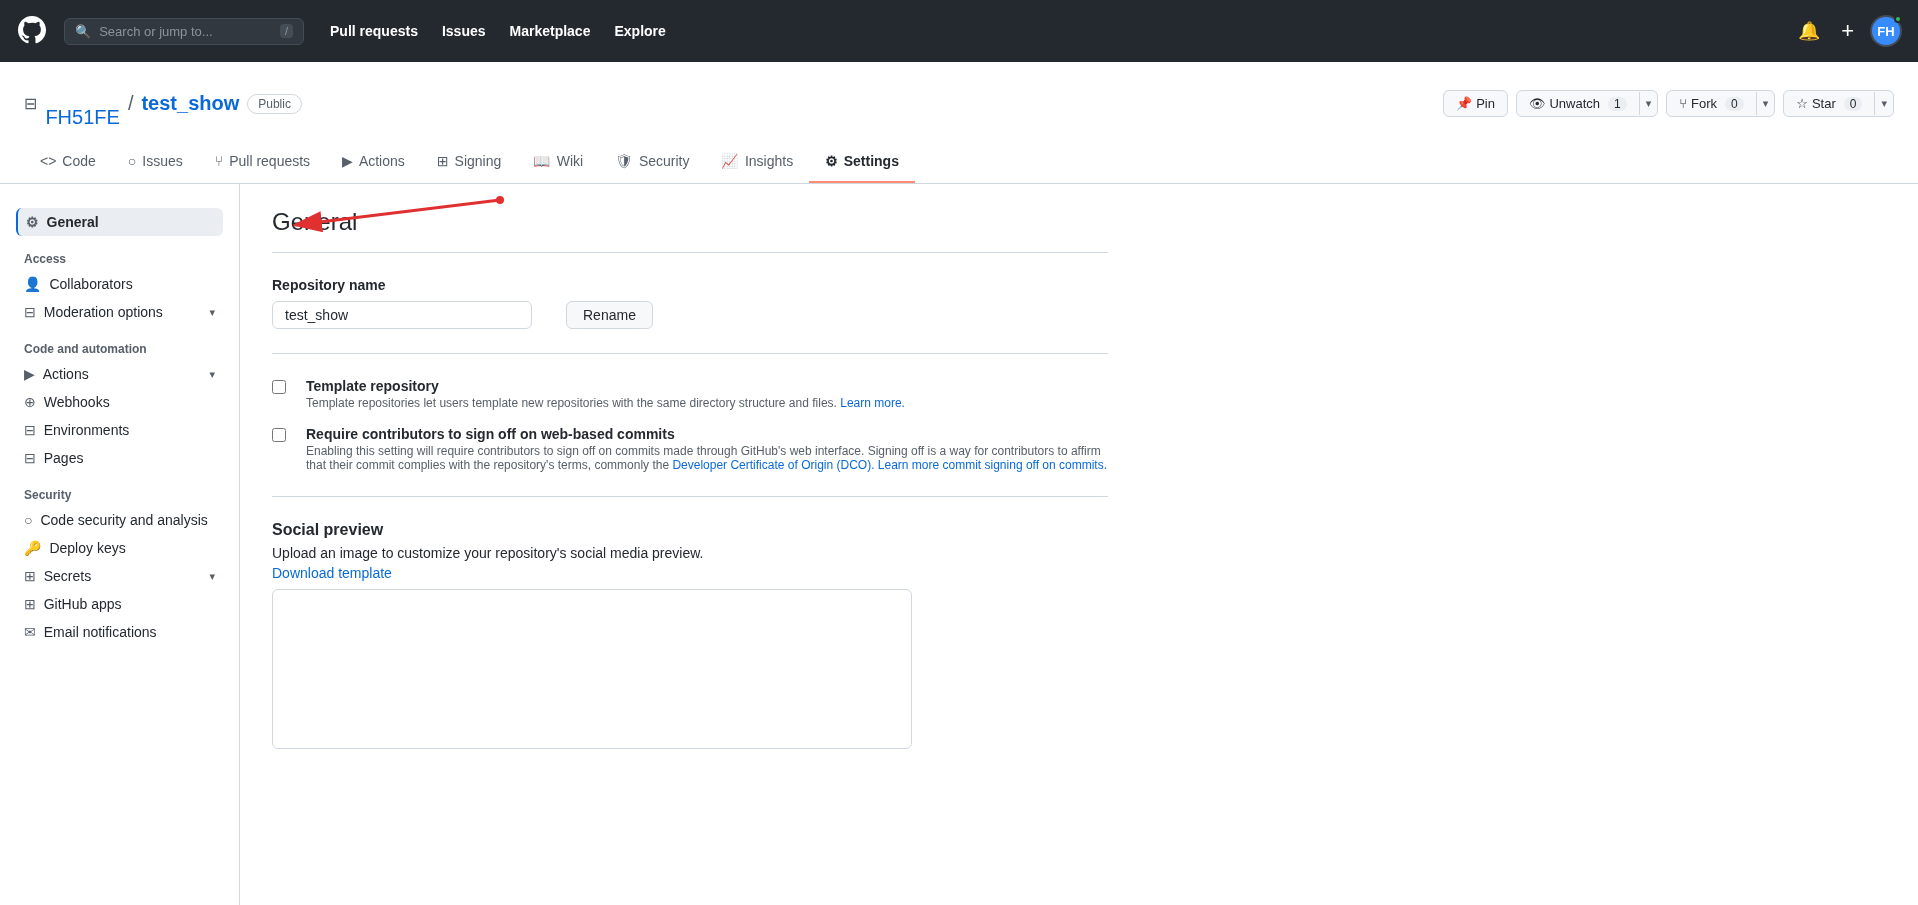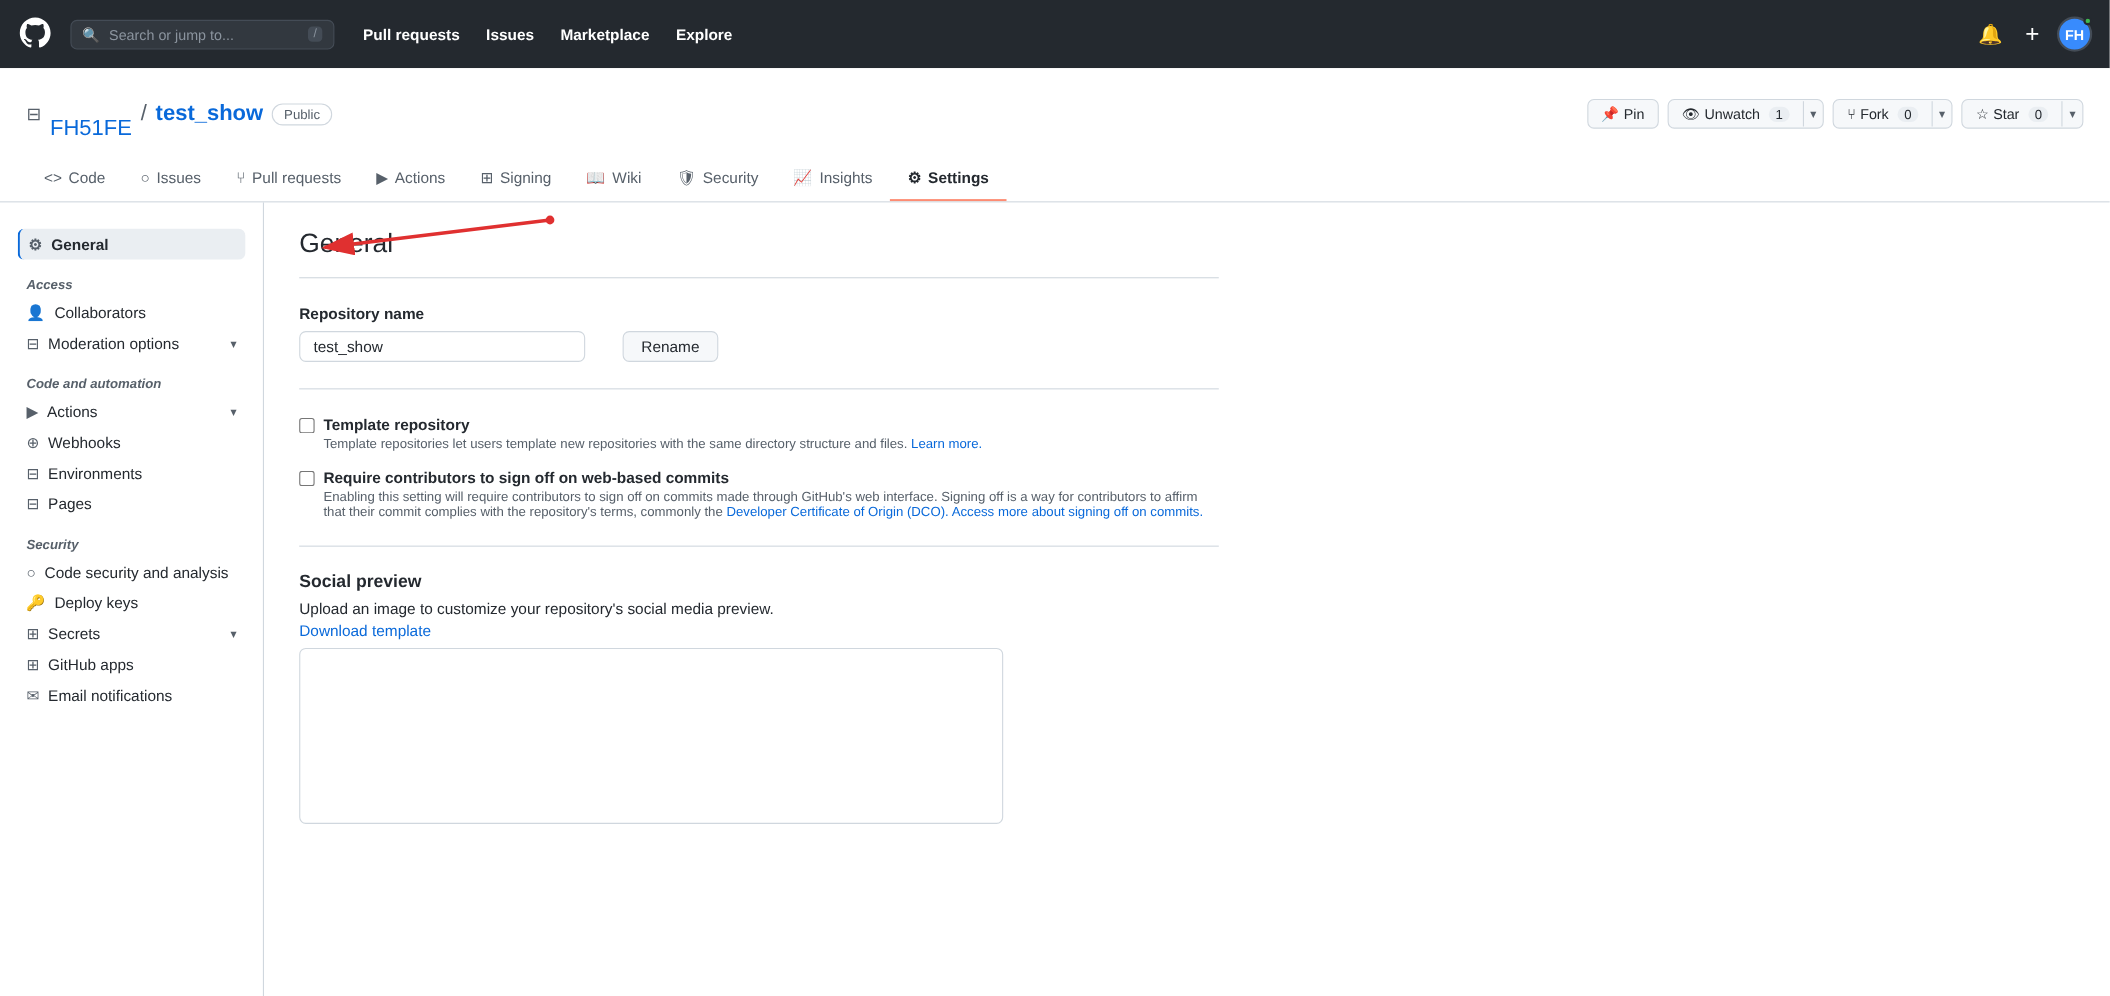--- a/index.html
+++ b/index.html
@@ -168,21 +168,20 @@
       text-decoration: none;
     }
     .sidebar-item.active {
       background: #eaeef2; font-weight: 600;
       border-left: 2px solid #0969da;
     }
     .sidebar-section-label {
       font-size: 12px; font-weight: 600; color: #57606a;
       padding: 16px 8px 4px;
       text-transform: none;
-      font-style: italic;
     }
     .sidebar-item .item-icon { font-size: 14px; color: #57606a; }
     .chevron { margin-left: auto; font-size: 11px; color: #57606a; }
 
     
     .content-area {
       flex: 1;
       padding: 24px 32px;
       max-width: 900px;
     }
@@ -212,21 +211,21 @@
       border-radius: 6px;
       padding: 5px 16px;
       font-size: 14px;
       font-weight: 500;
       cursor: pointer;
       color: #24292f;
       margin-left: 26px;
     }
 
     .checkbox-row {
-      display: flex; align-items: flex-start; gap: 8px;
+      display: flex; align-items: flex-start; gap: 20px;
       margin-bottom: 16px;
     }
     .checkbox-row input[type=checkbox] {
       margin-top: 2px; flex-shrink: 0; cursor: pointer;
       width: 14px; height: 14px;
     }
     .checkbox-label { font-size: 14px; font-weight: 600; color: #24292f; }
     .checkbox-desc { font-size: 12px; color: #57606a; margin-top: 2px; }
     .link { color: #0969da; cursor: pointer; text-decoration: none; }
 
@@ -479,21 +478,21 @@
         </div>
       </div>
 
       <div class="checkbox-row">
         <input type="checkbox" id="sign-off" style="">
         <div>
           <label class="checkbox-label" for="sign-off">Require contributors to sign off on web-based commits</label>
           <div class="checkbox-desc">
             <span>Enabling this setting will require contributors to sign off on commits made through GitHub's web interface. Signing off is a way for contributors to affirm that their commit complies with the repository's terms, commonly the</span>
             <a class="link">Developer Certificate of Origin (DCO).</a>
-            <a class="link">Access more about signing off on commits.</a>
+            <a class="link">Learn more commit signing off on commits.</a>
           </div>
         </div>
       </div>
 
       <hr class="section-divider">
 
       <div class="form-section">
         <div class="social-preview-title">Social preview</div>
         <div class="social-preview-desc">Upload an image to customize your repository's social media preview.</div>
         <a class="download-link">Download template</a>

